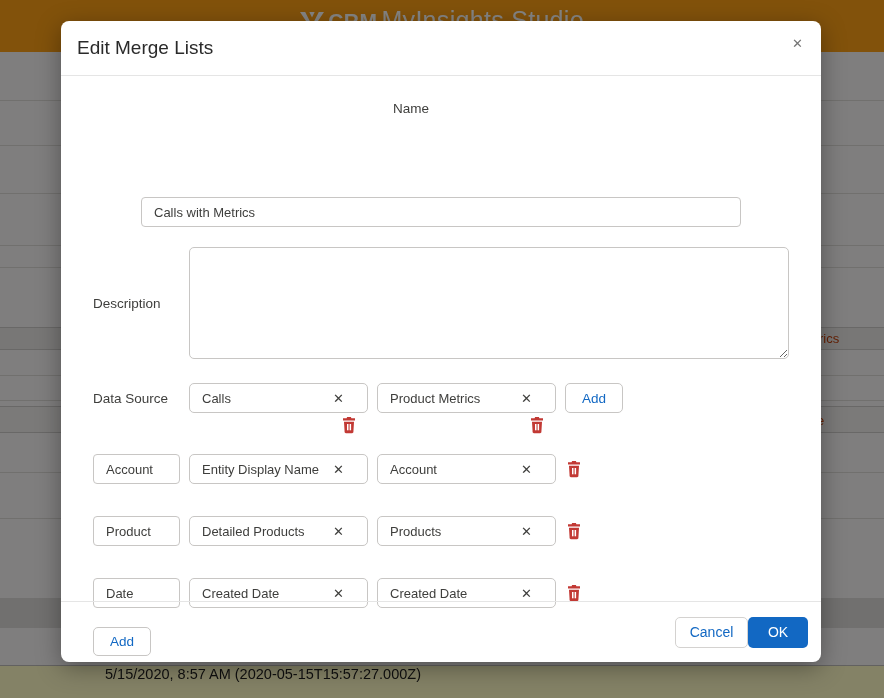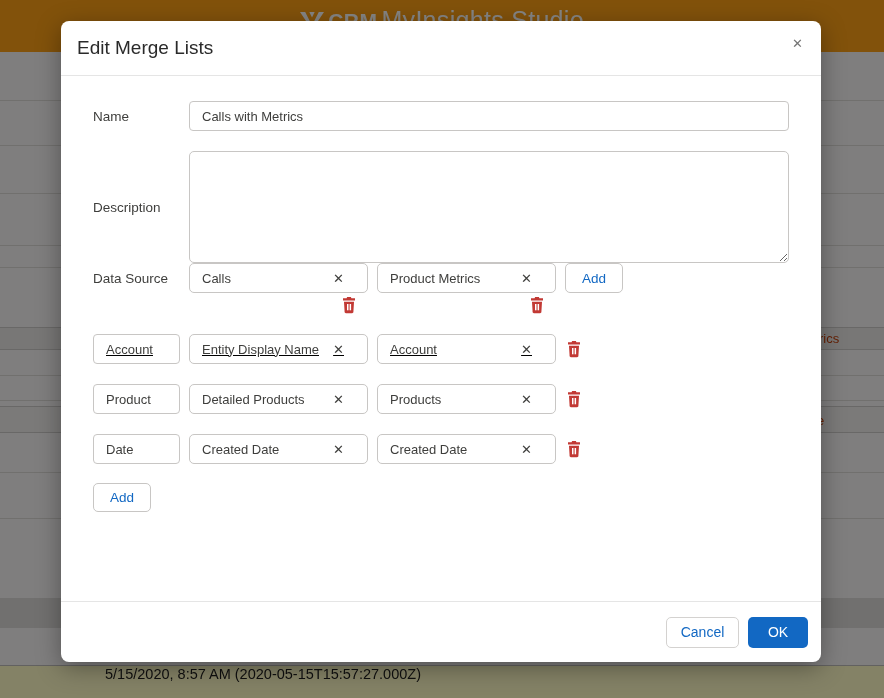--- a/index.html
+++ b/index.html
@@ -62,36 +62,36 @@
   .btn-add-src { width:58px; margin-left:9px; }
   .btn-add-field { width:58px; height:29px; margin-top:19px; }
 
   .gap9 { margin-left:9px; }
   .trash-btn { border:none; background:none; cursor:pointer; padding:0; display:inline-flex; }
   .trash-row { display:flex; margin-left:96px; margin-top:4px; }
   .trash-cell { width:179px; display:flex; justify-content:flex-end; padding-right:12px; }
   .trash-cell + .trash-cell { margin-left:9px; }
 
   .section-label { font-size:13.5px; color:#3e3e3c; margin-top:17px; }
-  .field-row { display:flex; align-items:center; margin-top:20px; }
-  .field-row.first { margin-top:20px;text-decoration:underline; }
+  .field-row { display:flex; align-items:center; margin-top:32px; }
+  .field-row.first { margin-top:20px; }
   .field-name { width:87px; }
   .field-trash { margin-left:11px; }
 
-  .row-name { margin-bottom:20px; }
-  .row-datasource { }
+  .row-name { margin-bottom:20px;flex-direction:column; }
+  .row-datasource { margin-top:24px; }
 
   .modal-footer { position:absolute; left:0; bottom:0; width:100%; height:61px;
                   border-top:1px solid #e5e5e5; display:flex; align-items:center;
                   justify-content:flex-end; padding-right:13px; }
   .btn-cancel { width:73px; height:31px; border:1px solid #d4d2d0; border-radius:5px; background:#fff;
                 color:#1268c3; font-size:14px; font-family:"Liberation Sans",sans-serif; cursor:pointer; }
   .btn-ok { width:60px; height:31px; border:none; border-radius:5px; background:#1268c3;
             color:#ffffff; font-size:14px; font-family:"Liberation Sans",sans-serif; cursor:pointer;
-            margin-left:9px; }
+            margin-left:0; }
 </style>
 </head>
 <body>
 
 <div id="screen">
 
   <div class="bg">
     <div class="bg-header">
       <div class="bg-header-title">
         <svg width="24" height="19" viewBox="0 0 24 19">

